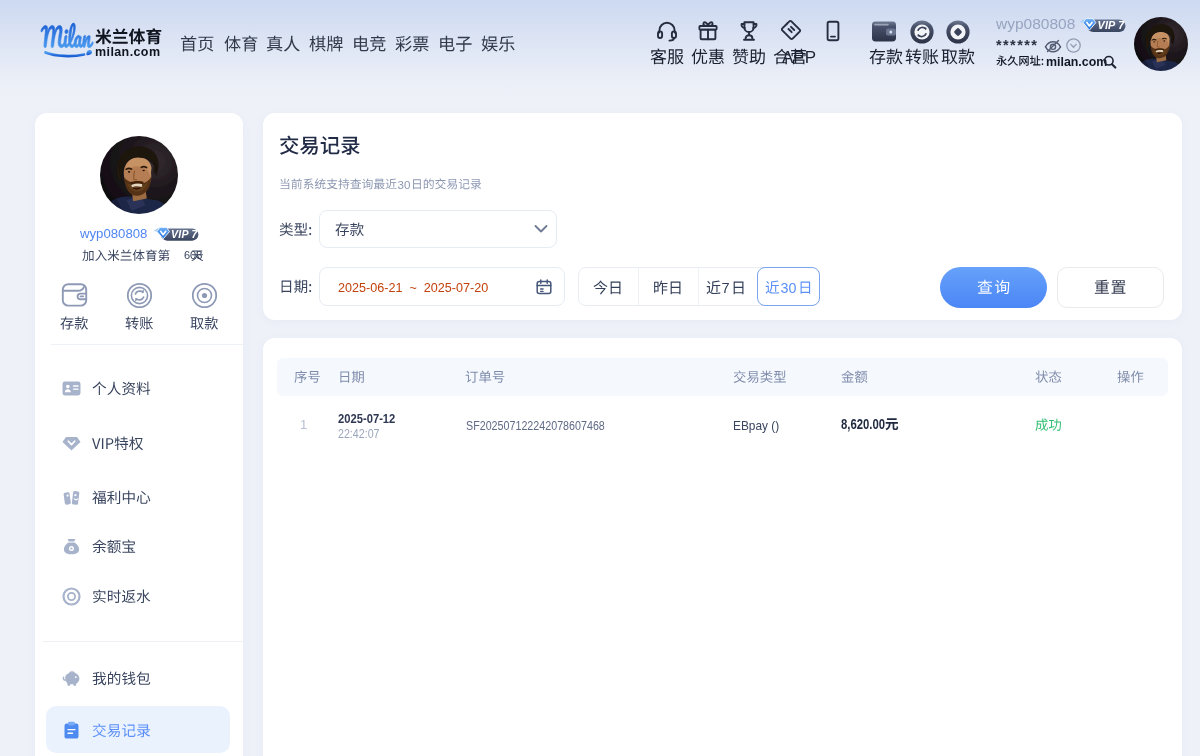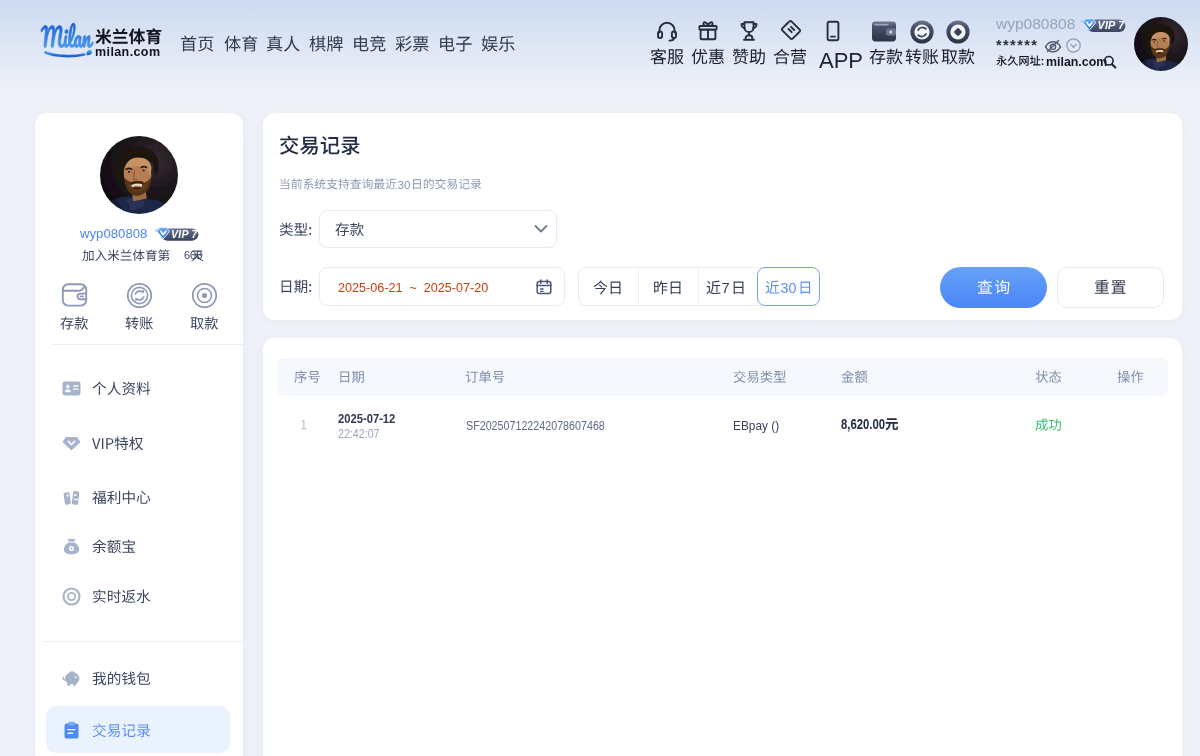--- a/index.html
+++ b/index.html
@@ -119,21 +119,21 @@
   </svg>
 <svg style="position:absolute;overflow:visible;left:691px;top:48px" width="34.0" height="17.0" viewBox="0 0 34.0 17.0">
     <path transform="translate(0 14.96) scale(0.017000 -0.017000)" fill="#1c2232" d="M638 453L638 53C638 -29 658 -53 737 -53C754 -53 837 -53 854 -53C927 -53 946 -11 953 140C933 145 902 158 886 171C883 39 878 16 848 16C829 16 761 16 746 16C716 16 711 23 711 53L711 453ZM699 778C748 731 807 665 834 624L889 666C860 707 800 770 751 814ZM521 828C521 753 520 677 517 603L291 603L291 531L513 531C497 305 446 99 275 -21C294 -34 318 -58 330 -76C514 57 570 284 588 531L950 531L950 603L592 603C595 678 596 753 596 828ZM271 838C218 686 130 536 37 439C51 421 73 382 80 364C109 396 138 432 165 471L165 -80L237 -80L237 587C278 660 313 738 342 816ZM1263 169L1263 27C1263 -48 1293 -66 1407 -66C1432 -66 1610 -66 1635 -66C1726 -66 1749 -40 1759 73C1739 77 1710 87 1692 98C1688 9 1679 -3 1630 -3C1590 -3 1440 -3 1411 -3C1348 -3 1337 2 1337 28L1337 169ZM1406 180C1467 149 1539 100 1573 65L1623 111C1587 146 1514 192 1454 222ZM1754 149C1801 90 1850 10 1869 -42L1937 -17C1918 36 1866 114 1818 172ZM1146 173C1127 113 1092 34 1052 -13L1116 -50C1156 3 1189 84 1210 147ZM1076 291L1079 225C1263 227 1546 232 1815 238C1841 219 1865 199 1882 182L1932 225C1882 273 1784 335 1698 371L1854 371L1854 651L1533 651L1533 716L1923 716L1923 778L1533 778L1533 839L1456 839L1456 778L1076 778L1076 716L1456 716L1456 651L1144 651L1144 371L1456 371L1456 293ZM1215 488L1456 488L1456 422L1215 422ZM1533 488L1780 488L1780 422L1533 422ZM1215 602L1456 602L1456 536L1215 536ZM1533 602L1780 602L1780 536L1533 536ZM1641 336C1668 325 1697 311 1724 296L1533 294L1533 371L1687 371Z"></path>
   </svg>
 <svg style="position:absolute;overflow:visible;left:732px;top:48px" width="34.0" height="17.0" viewBox="0 0 34.0 17.0">
     <path transform="translate(0 14.96) scale(0.017000 -0.017000)" fill="#1c2232" d="M521 65C638 27 791 -37 868 -82L909 -17C828 28 674 88 559 122ZM192 401L192 84L266 84L266 336L736 336L736 88L814 88L814 401ZM460 281L460 209C460 119 400 36 96 -16C111 -30 133 -62 140 -80C455 -23 534 85 534 206L534 281ZM300 426C315 436 340 444 497 484C496 497 496 520 498 536L376 507L376 598L483 598L483 652L327 652L327 719L458 719L458 772L327 772L327 841L258 841L258 772L188 772L205 824L143 833C131 789 109 734 74 692C91 686 115 673 130 661C144 679 156 699 166 719L258 719L258 652L57 652L57 598L176 598C164 524 131 479 39 450C52 441 70 418 77 403C187 441 226 501 241 598L313 598L313 540C313 498 289 482 275 475C284 464 296 441 300 426ZM508 652L508 598L619 598C609 530 579 492 496 467C509 457 527 434 533 419C634 453 669 509 682 598L739 598L739 509C739 451 754 436 815 436C827 436 880 436 892 436C936 436 953 454 959 525C942 529 917 537 905 546C903 496 900 490 882 490C871 490 832 490 824 490C805 490 802 492 802 509L802 598L941 598L941 652L762 652L762 716L905 716L905 770L762 770L762 840L691 840L691 770L621 770C628 788 634 806 640 824L579 833C565 787 541 733 503 689C520 684 543 670 557 659C572 677 584 696 595 716L691 716L691 652ZM1633 840C1633 763 1633 686 1631 613L1466 613L1466 542L1628 542C1614 300 1563 93 1371 -26C1389 -39 1414 -64 1426 -82C1630 52 1685 279 1700 542L1856 542C1847 176 1837 42 1811 11C1802 -1 1791 -4 1773 -4C1752 -4 1700 -3 1643 1C1656 -19 1664 -50 1666 -71C1719 -74 1773 -75 1804 -72C1836 -69 1857 -60 1876 -33C1909 10 1919 153 1929 576C1929 585 1929 613 1929 613L1703 613C1706 687 1706 763 1706 840ZM1034 95L1048 18C1168 46 1336 85 1494 122L1488 190L1433 178L1433 791L1106 791L1106 109ZM1174 123L1174 295L1362 295L1362 162ZM1174 509L1362 509L1362 362L1174 362ZM1174 576L1174 723L1362 723L1362 576Z"></path>
   </svg>
 <svg style="position:absolute;overflow:visible;left:773px;top:48px" width="34.0" height="17.0" viewBox="0 0 34.0 17.0">
     <path transform="translate(0 14.96) scale(0.017000 -0.017000)" fill="#1c2232" d="M517 843C415 688 230 554 40 479C61 462 82 433 94 413C146 436 198 463 248 494L248 444L753 444L753 511C805 478 859 449 916 422C927 446 950 473 969 490C810 557 668 640 551 764L583 809ZM277 513C362 569 441 636 506 710C582 630 662 567 749 513ZM196 324L196 -78L272 -78L272 -22L738 -22L738 -74L817 -74L817 324ZM272 48L272 256L738 256L738 48ZM1311 410L1698 410L1698 321L1311 321ZM1240 464L1240 267L1772 267L1772 464ZM1090 589L1090 395L1160 395L1160 529L1846 529L1846 395L1918 395L1918 589ZM1169 203L1169 -83L1241 -83L1241 -44L1774 -44L1774 -81L1848 -81L1848 203ZM1241 19L1241 137L1774 137L1774 19ZM1639 840L1639 756L1356 756L1356 840L1283 840L1283 756L1062 756L1062 688L1283 688L1283 618L1356 618L1356 688L1639 688L1639 618L1714 618L1714 688L1941 688L1941 756L1714 756L1714 840Z"></path>
   </svg>
-<div class="lat" style="left:819px;top:48px;font-size:22px;color:#1c2232">APP</div>
+<div class="lat" style="left:782px;top:48px;font-size:17px;color:#1c2232">APP</div>
 <svg style="position:absolute;overflow:visible;left:869px;top:48px" width="34.0" height="17.0" viewBox="0 0 34.0 17.0">
     <path transform="translate(0 14.96) scale(0.017000 -0.017000)" fill="#1c2232" d="M613 349L613 266L335 266L335 196L613 196L613 10C613 -4 610 -8 592 -9C574 -10 514 -10 448 -8C458 -29 468 -58 471 -79C557 -79 613 -79 647 -68C680 -56 689 -35 689 9L689 196L957 196L957 266L689 266L689 324C762 370 840 432 894 492L846 529L831 525L420 525L420 456L761 456C718 416 663 375 613 349ZM385 840C373 797 359 753 342 709L63 709L63 637L311 637C246 499 153 370 31 284C43 267 61 235 69 216C112 247 152 282 188 320L188 -78L264 -78L264 411C316 481 358 557 394 637L939 637L939 709L424 709C438 746 451 784 462 821ZM1124 219C1101 149 1067 71 1032 17C1049 11 1078 -3 1092 -12C1124 44 1161 129 1187 203ZM1376 196C1404 145 1436 75 1450 34L1510 62C1495 102 1461 169 1433 219ZM1677 516L1677 469C1677 331 1663 128 1484 -31C1503 -42 1529 -65 1542 -81C1642 10 1694 116 1721 217C1762 86 1825 -21 1920 -79C1931 -59 1954 -31 1971 -17C1852 47 1781 200 1745 372C1747 406 1748 438 1748 468L1748 516ZM1247 837L1247 745L1051 745L1051 681L1247 681L1247 595L1074 595L1074 532L1493 532L1493 595L1318 595L1318 681L1513 681L1513 745L1318 745L1318 837ZM1039 317L1039 253L1248 253L1248 0C1248 -10 1245 -13 1233 -13C1222 -14 1187 -14 1147 -13C1156 -32 1166 -59 1169 -78C1226 -78 1263 -78 1287 -67C1312 -56 1318 -36 1318 -1L1318 253L1523 253L1523 317ZM1600 840C1580 683 1544 531 1481 433L1481 457L1085 457L1085 394L1481 394L1481 424C1499 413 1527 394 1540 383C1574 439 1601 510 1624 590L1867 590C1853 524 1835 452 1816 404L1878 386C1905 452 1933 557 1952 647L1902 662L1890 659L1642 659C1654 714 1665 771 1673 829Z"></path>
   </svg>
 <svg style="position:absolute;overflow:visible;left:905px;top:48px" width="34.0" height="17.0" viewBox="0 0 34.0 17.0">
     <path transform="translate(0 14.96) scale(0.017000 -0.017000)" fill="#1c2232" d="M81 332C89 340 120 346 154 346L243 346L243 201L40 167L56 94L243 130L243 -76L315 -76L315 144L450 171L447 236L315 213L315 346L418 346L418 414L315 414L315 567L243 567L243 414L145 414C177 484 208 567 234 653L417 653L417 723L255 723C264 757 272 791 280 825L206 840C200 801 192 762 183 723L46 723L46 653L165 653C142 571 118 503 107 478C89 435 75 402 58 398C67 380 77 346 81 332ZM426 535L426 464L573 464C552 394 531 329 513 278L801 278C766 228 723 168 682 115C647 138 612 160 579 179L531 131C633 70 752 -22 810 -81L860 -23C830 6 787 40 738 76C802 158 871 253 921 327L868 353L856 348L616 348L650 464L959 464L959 535L671 535L703 653L923 653L923 723L722 723L750 830L675 840L646 723L465 723L465 653L627 653L594 535ZM1213 666L1213 380C1213 252 1203 71 1037 -29C1051 -40 1070 -62 1078 -74C1254 41 1273 233 1273 380L1273 666ZM1249 130C1295 75 1349 -1 1372 -49L1423 -8C1398 37 1342 110 1296 164ZM1085 793L1085 177L1144 177L1144 731L1338 731L1338 180L1398 180L1398 793ZM1841 796C1791 696 1706 599 1617 537C1634 524 1660 496 1672 482C1761 552 1853 661 1911 774ZM1500 -85C1516 -72 1545 -60 1738 19C1734 35 1731 64 1731 85L1584 32L1584 381L1666 381C1711 191 1793 29 1914 -58C1926 -39 1949 -13 1965 0C1854 72 1776 217 1735 381L1945 381L1945 451L1584 451L1584 820L1513 820L1513 451L1424 451L1424 381L1513 381L1513 42C1513 2 1487 -16 1469 -24C1481 -39 1495 -68 1500 -85Z"></path>
   </svg>
 <svg style="position:absolute;overflow:visible;left:941px;top:48px" width="34.0" height="17.0" viewBox="0 0 34.0 17.0">
     <path transform="translate(0 14.96) scale(0.017000 -0.017000)" fill="#1c2232" d="M850 656C826 508 784 379 730 271C679 382 645 513 623 656ZM506 728L506 656L556 656C584 480 625 323 688 196C628 100 557 26 479 -23C496 -37 517 -62 528 -80C602 -29 670 38 727 123C777 42 839 -24 915 -73C927 -54 950 -27 967 -14C886 34 821 104 770 192C847 329 903 503 929 718L883 730L870 728ZM38 130L55 58L356 110L356 -78L429 -78L429 123L518 140L514 204L429 190L429 725L502 725L502 793L48 793L48 725L115 725L115 141ZM187 725L356 725L356 585L187 585ZM187 520L356 520L356 375L187 375ZM187 309L356 309L356 178L187 152ZM1124 219C1101 149 1067 71 1032 17C1049 11 1078 -3 1092 -12C1124 44 1161 129 1187 203ZM1376 196C1404 145 1436 75 1450 34L1510 62C1495 102 1461 169 1433 219ZM1677 516L1677 469C1677 331 1663 128 1484 -31C1503 -42 1529 -65 1542 -81C1642 10 1694 116 1721 217C1762 86 1825 -21 1920 -79C1931 -59 1954 -31 1971 -17C1852 47 1781 200 1745 372C1747 406 1748 438 1748 468L1748 516ZM1247 837L1247 745L1051 745L1051 681L1247 681L1247 595L1074 595L1074 532L1493 532L1493 595L1318 595L1318 681L1513 681L1513 745L1318 745L1318 837ZM1039 317L1039 253L1248 253L1248 0C1248 -10 1245 -13 1233 -13C1222 -14 1187 -14 1147 -13C1156 -32 1166 -59 1169 -78C1226 -78 1263 -78 1287 -67C1312 -56 1318 -36 1318 -1L1318 253L1523 253L1523 317ZM1600 840C1580 683 1544 531 1481 433L1481 457L1085 457L1085 394L1481 394L1481 424C1499 413 1527 394 1540 383C1574 439 1601 510 1624 590L1867 590C1853 524 1835 452 1816 404L1878 386C1905 452 1933 557 1952 647L1902 662L1890 659L1642 659C1654 714 1665 771 1673 829Z"></path>
   </svg>
 <div class="lat" style="left:996px;top:15px;font-size:15.5px;color:#98a4c0">wyp080808</div>

